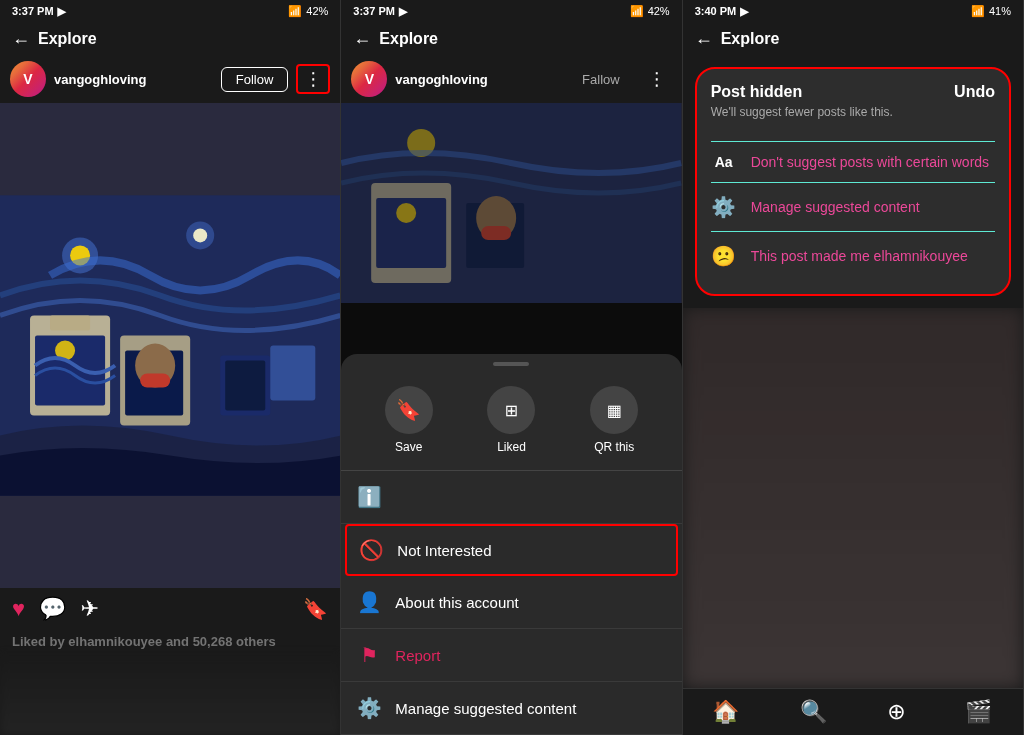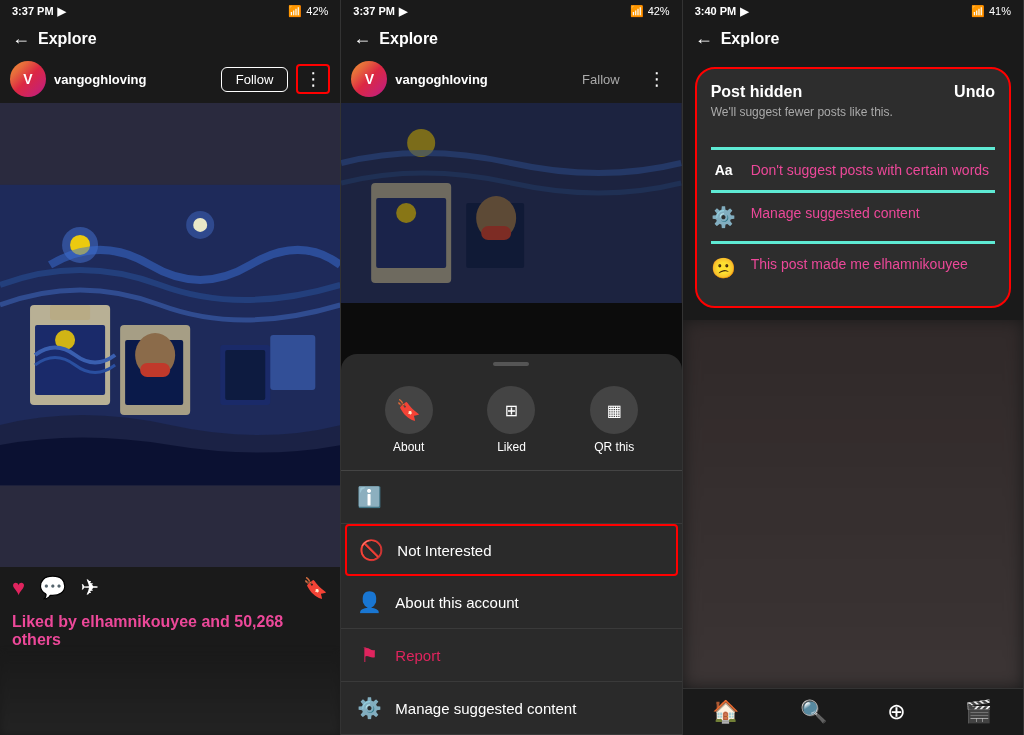--- a/index.html
+++ b/index.html
@@ -154,22 +154,22 @@
       color: #fff;
       cursor: pointer;
     }
 
     
     .post-info {
       padding: 4px 12px 6px;
       background: #1a1a1a;
     }
     .liked-by {
-      font-size: 16px;
-      color: #ec4899;
+      font-size: 13px;
+      color: #737373;
     }
     .liked-by span { font-weight: 700; }
     .caption {
       font-size: 12px;
       color: #fff;
       margin-top: 2px;
     }
     .caption span { font-weight: 700; }
     .more-text { color: #aaa; }
 
@@ -277,27 +277,28 @@
       background: transparent;
       border: none;
       color: #fff;
       font-size: 16px;
       font-weight: 600;
       cursor: pointer;
     }
     .post-hidden-subtitle {
       font-size: 12px;
       color: #aaa;
-      margin-bottom: 28px;
+      margin-bottom: 22px;
     }
     .hidden-option {
       display: flex;
+      align-items: center;
       padding: 12px 0;
       gap: 14px;
-      border-top: 3px solid #5eead4;
+      border-top: 1px solid #5eead4;
       cursor: pointer;
     }
     .hidden-option-icon {
       font-size: 20px;
       color: #fff;
       width: 26px;
       text-align: center;
       flex-shrink: 0;
     }
     .hidden-option-text {
@@ -451,21 +452,21 @@
   </div>
 
   <div style="flex:1; background:#0008;"></div>
 
   <div class="bottom-sheet">
     <div class="sheet-handle"></div>
 
     <div class="sheet-actions">
       <div class="sheet-action-item">
         <div class="sheet-action-icon">🔖</div>
-        <span class="sheet-action-label">About</span>
+        <span class="sheet-action-label">Save</span>
       </div>
       <div class="sheet-action-item">
         <div class="sheet-action-icon" style="font-size:16px;">⊞</div>
         <span class="sheet-action-label">Liked</span>
       </div>
       <div class="sheet-action-item">
         <div class="sheet-action-icon" style="font-size:16px;">▦</div>
         <span class="sheet-action-label">QR this</span>
       </div>
     </div>

